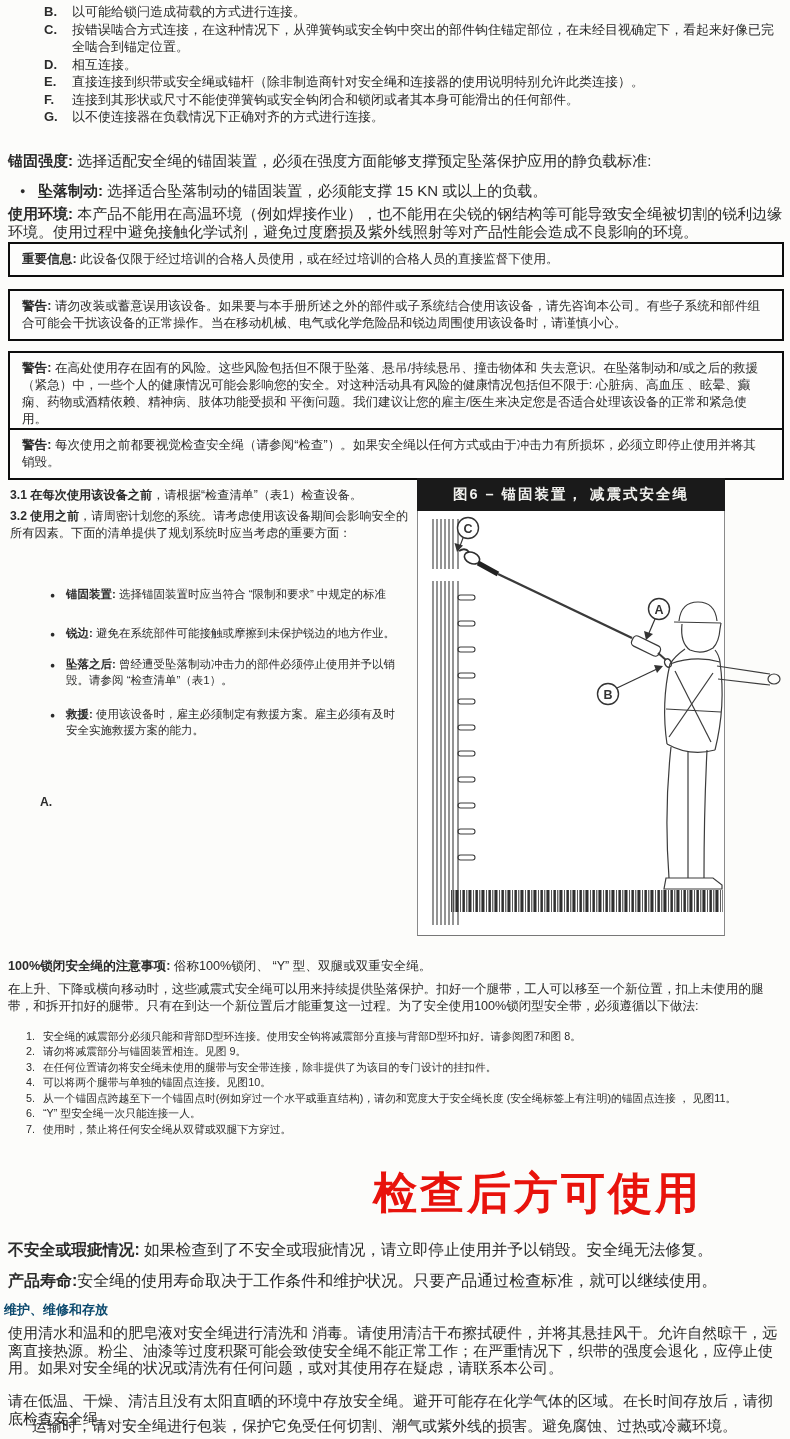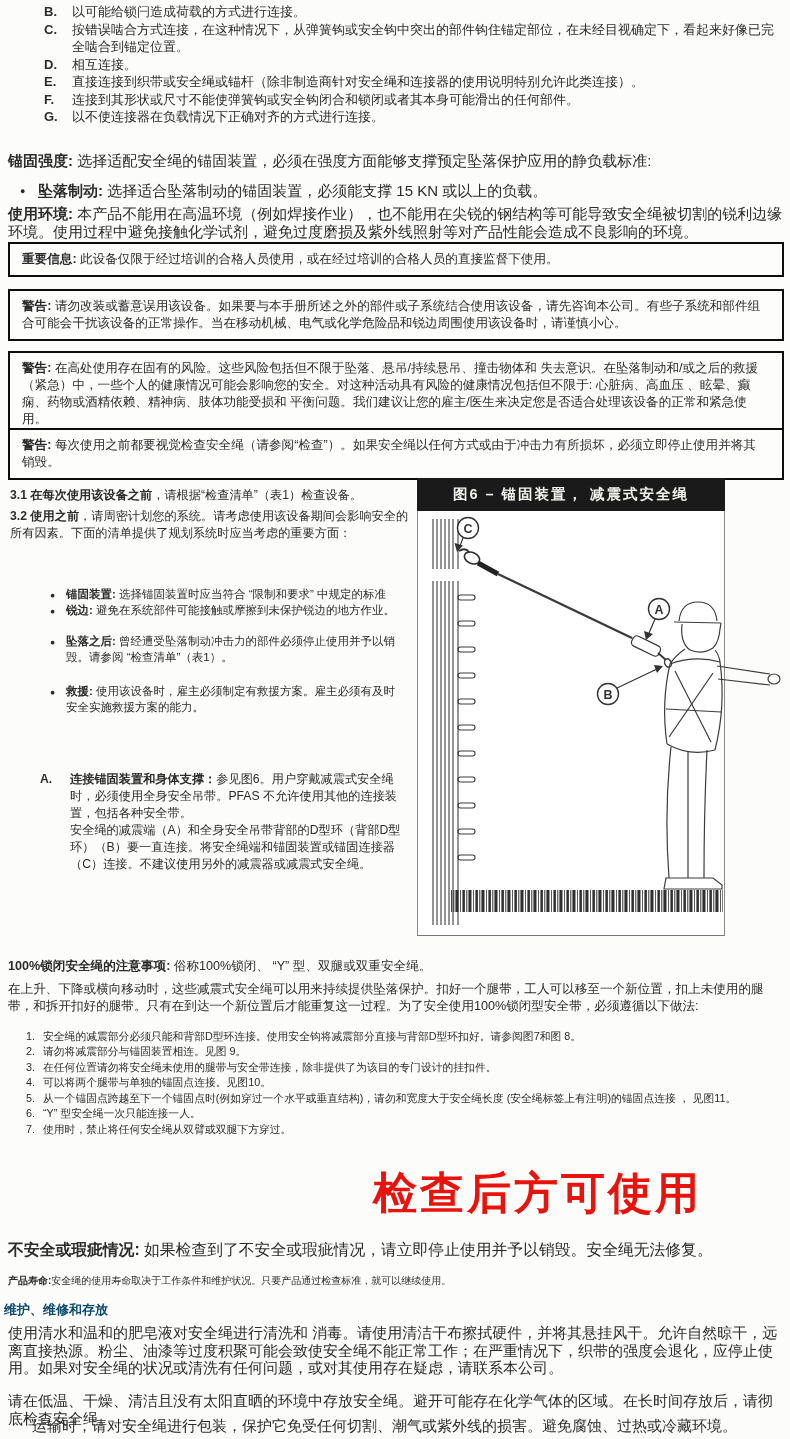--- a/index.html
+++ b/index.html
@@ -26,42 +26,42 @@
   .wbox1{top:242px;}
   .wbox2{top:289px;}
   .wbox3{top:351px;}
   .wbox4{top:428px;}
   
   .leftcol{top:487px;left:10px;width:404px;font-size:12.2px;line-height:17px;}
   .s32{margin-top:4px;}
   .lc-bullets{margin-top:44px;padding-left:40px;width:356px;font-size:11.5px;line-height:16px;}
   .lc-bullet{position:relative;padding-left:16px;}
   .lc-bullet::before{content:"●";position:absolute;left:0;top:1px;font-size:8.5px;}
-  .mb22{} .mb14{margin-bottom:15px;} .mb16{margin-bottom:18px;}
+  .mb22{margin-bottom:23px;} .mb14{margin-bottom:15px;} .mb16{margin-bottom:18px;}
   .item-a{margin-top:56px;display:flex;width:372px;padding-left:30px;font-size:12.2px;line-height:17px;}
   .item-a .ltr{font-weight:bold;width:30px;flex:0 0 30px;}
   
   .figure{top:478px;left:417px;width:308px;}
   .fig-header{height:33px;line-height:33px;background:#1a1a1a;color:#f1f1ee;text-align:center;
     font-size:14.5px;font-weight:bold;letter-spacing:2px;}
   .fig-body{position:relative;height:424px;background:#fff;
     border-left:1px solid #8a8a8a;border-right:1px solid #8a8a8a;border-bottom:1px solid #777;}
   .fig-body svg{display:block;}
   
   .lock100{top:958px;left:8px;width:778px;font-size:12.6px;line-height:17.5px;}
   .lock-para{margin-top:5px;}
   .rules{margin-top:13px;padding-left:18px;font-size:10.8px;line-height:15.5px;}
   .rule{display:flex;}
   .rule .num{width:17px;flex:0 0 17px;}
   
   .red-notice{top:1164px;left:0;width:702px;text-align:right;
     font-size:44px;font-weight:bold;color:#e8130c;letter-spacing:3px;}
   
   .unsafe{top:1240px;left:8px;width:778px;font-size:15.8px;line-height:20px;}
-  .lifespan{top:1271px;left:8px;width:778px;font-size:10px;line-height:20px;}
+  .lifespan{top:1271px;left:8px;width:778px;font-size:16px;line-height:20px;}
   .maint-head{top:1301px;left:4px;font-size:13px;font-weight:bold;color:#0c4a6e;}
   .m1{top:1324px;left:8px;width:778px;}
   .m2{top:1392px;left:8px;width:778px;}
   .m3{top:1417px;left:8px;width:778px;margin-left:24px;}
 </style>
 </head>
 <body>
 
 <div class="page">
 
@@ -120,24 +120,20 @@
 
     <div class="lc-bullets">
       <div class="lc-bullet mb22"><span class="b">锚固装置:</span><span> 选择锚固装置时应当符合 “限制和要求” 中规定的标准</span></div>
       <div class="lc-bullet mb14"><span class="b">锐边:</span><span> 避免在系统部件可能接触或摩擦到未保护锐边的地方作业。</span></div>
       <div class="lc-bullet mb16"><span class="b">坠落之后:</span><span> 曾经遭受坠落制动冲击力的部件必须停止使用并予以销毁。请参阅 “检查清单”（表1）。</span></div>
       <div class="lc-bullet"><span class="b">救援:</span><span> 使用该设备时，雇主必须制定有救援方案。雇主必须有及时安全实施救援方案的能力。</span></div>
     </div>
 
     <div class="item-a">
       <span class="ltr">A.</span>
-      <span class="txt">
-        <span class="b">连接锚固装置和身体支撑：</span><span>参见图6。用户穿戴减震式安全绳时，必须使用全身安全吊带。PFAS 不允许使用其他的连接装置，包括各种安全带。</span><br>
-        <span>安全绳的减震端（A）和全身安全吊带背部的D型环（背部D型环）（B）要一直连接。将安全绳端和锚固装置或锚固连接器（C）连接。不建议使用另外的减震器或减震式安全绳。</span>
-      </span>
     </div>
   </div>
 
   <div class="abs figure">
     <div class="fig-header">图6 –  锚固装置， 减震式安全绳</div>
     <div class="fig-body">
       <svg width="367" height="423" viewBox="0 0 367 423">
         <defs>
           <pattern id="bcp" width="13" height="24" patternUnits="userSpaceOnUse">
             <rect x="0" y="0" width="1.5" height="24" fill="#2f2f2f"></rect>

